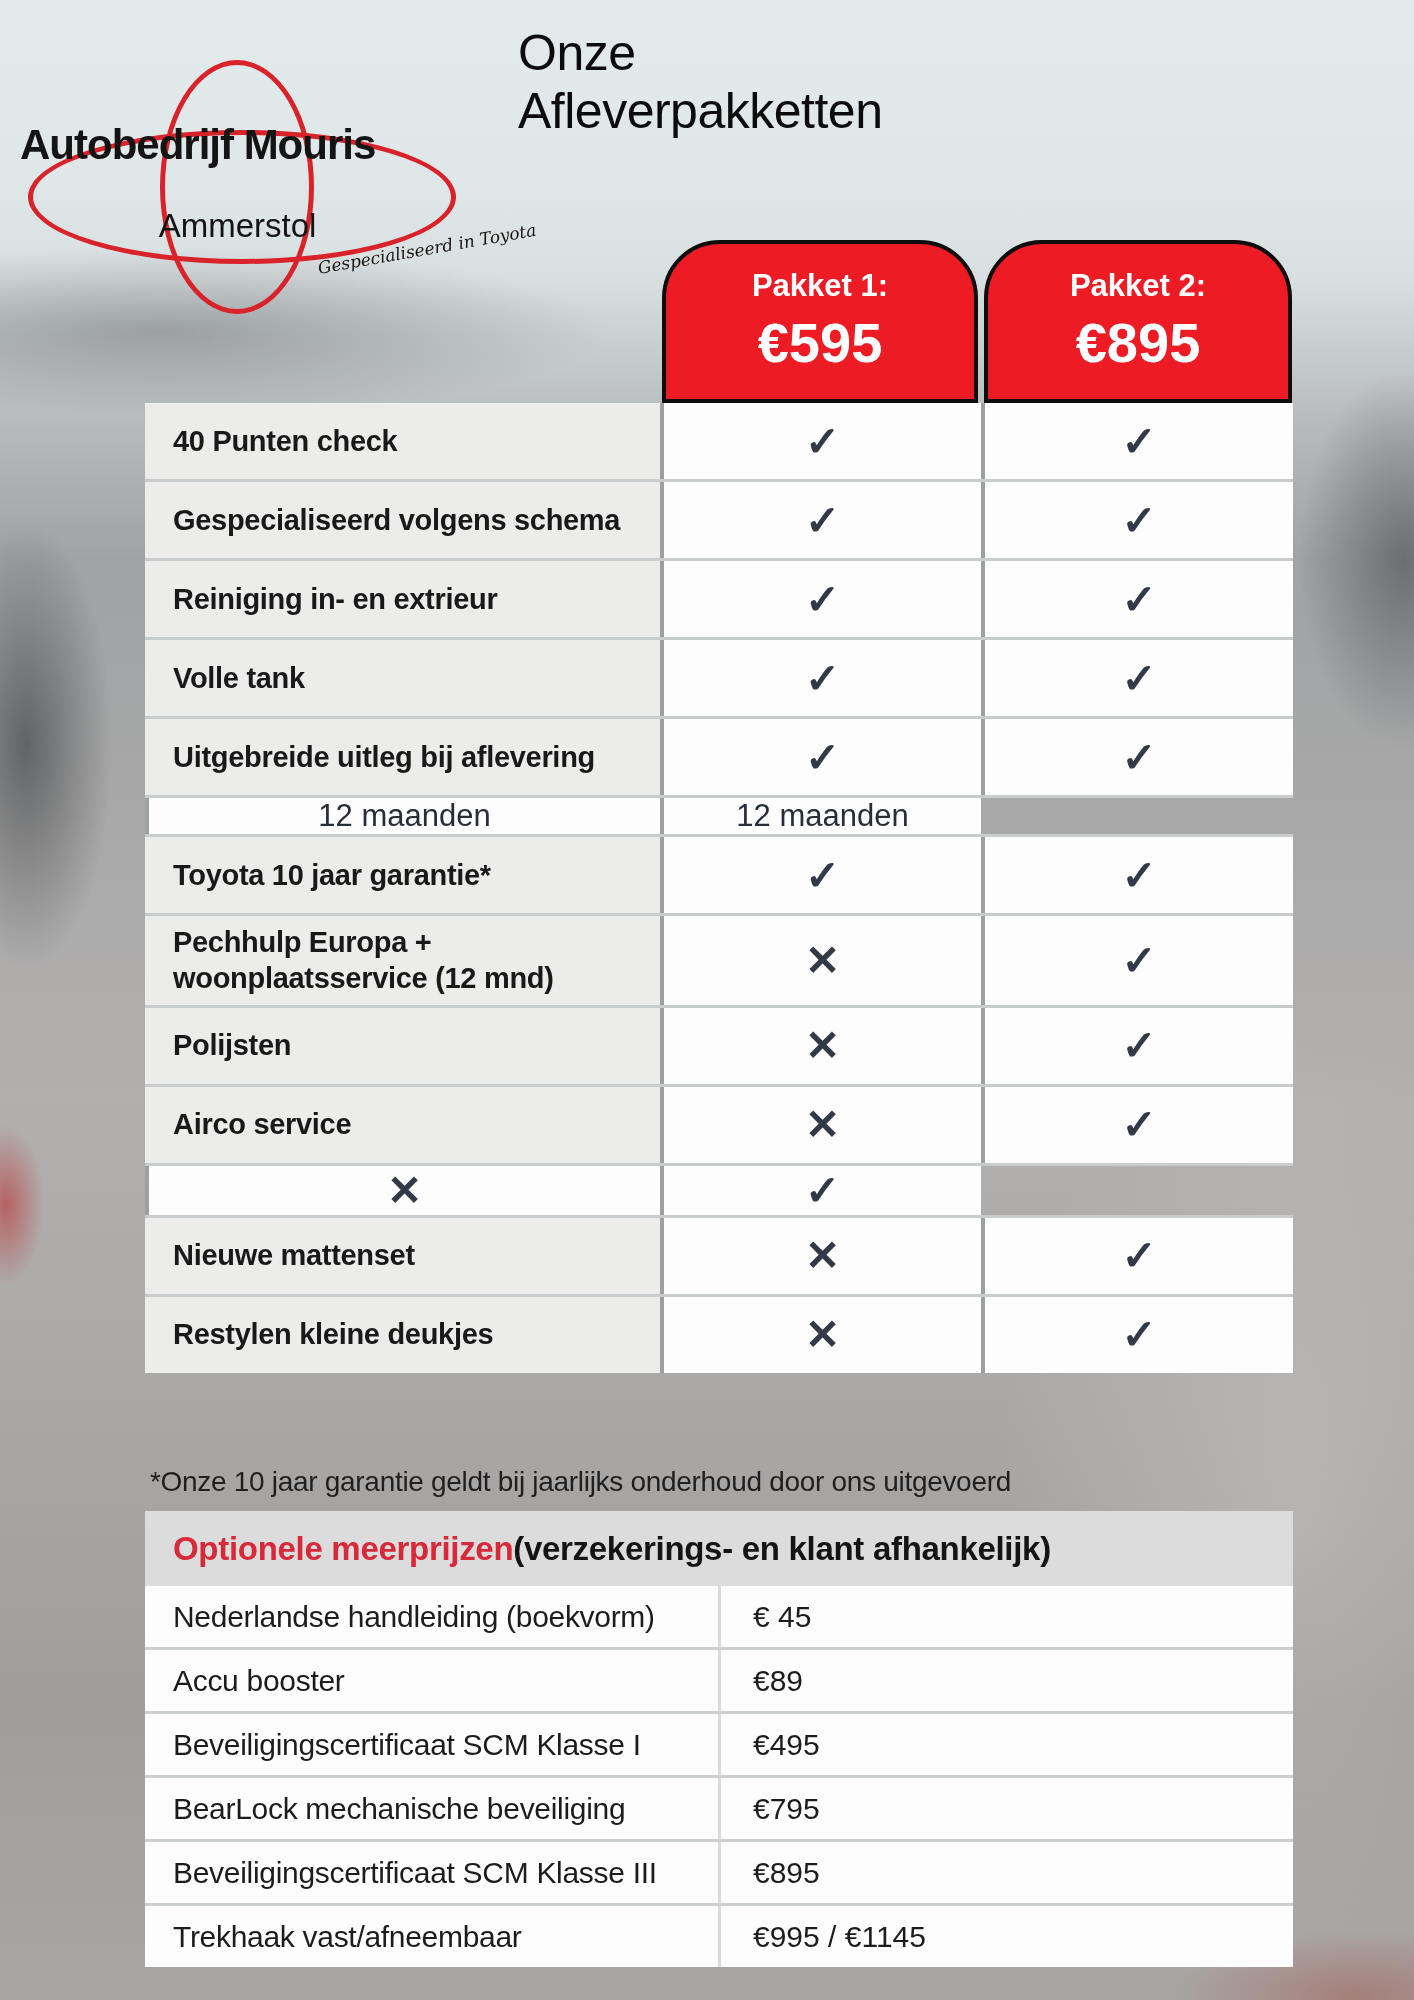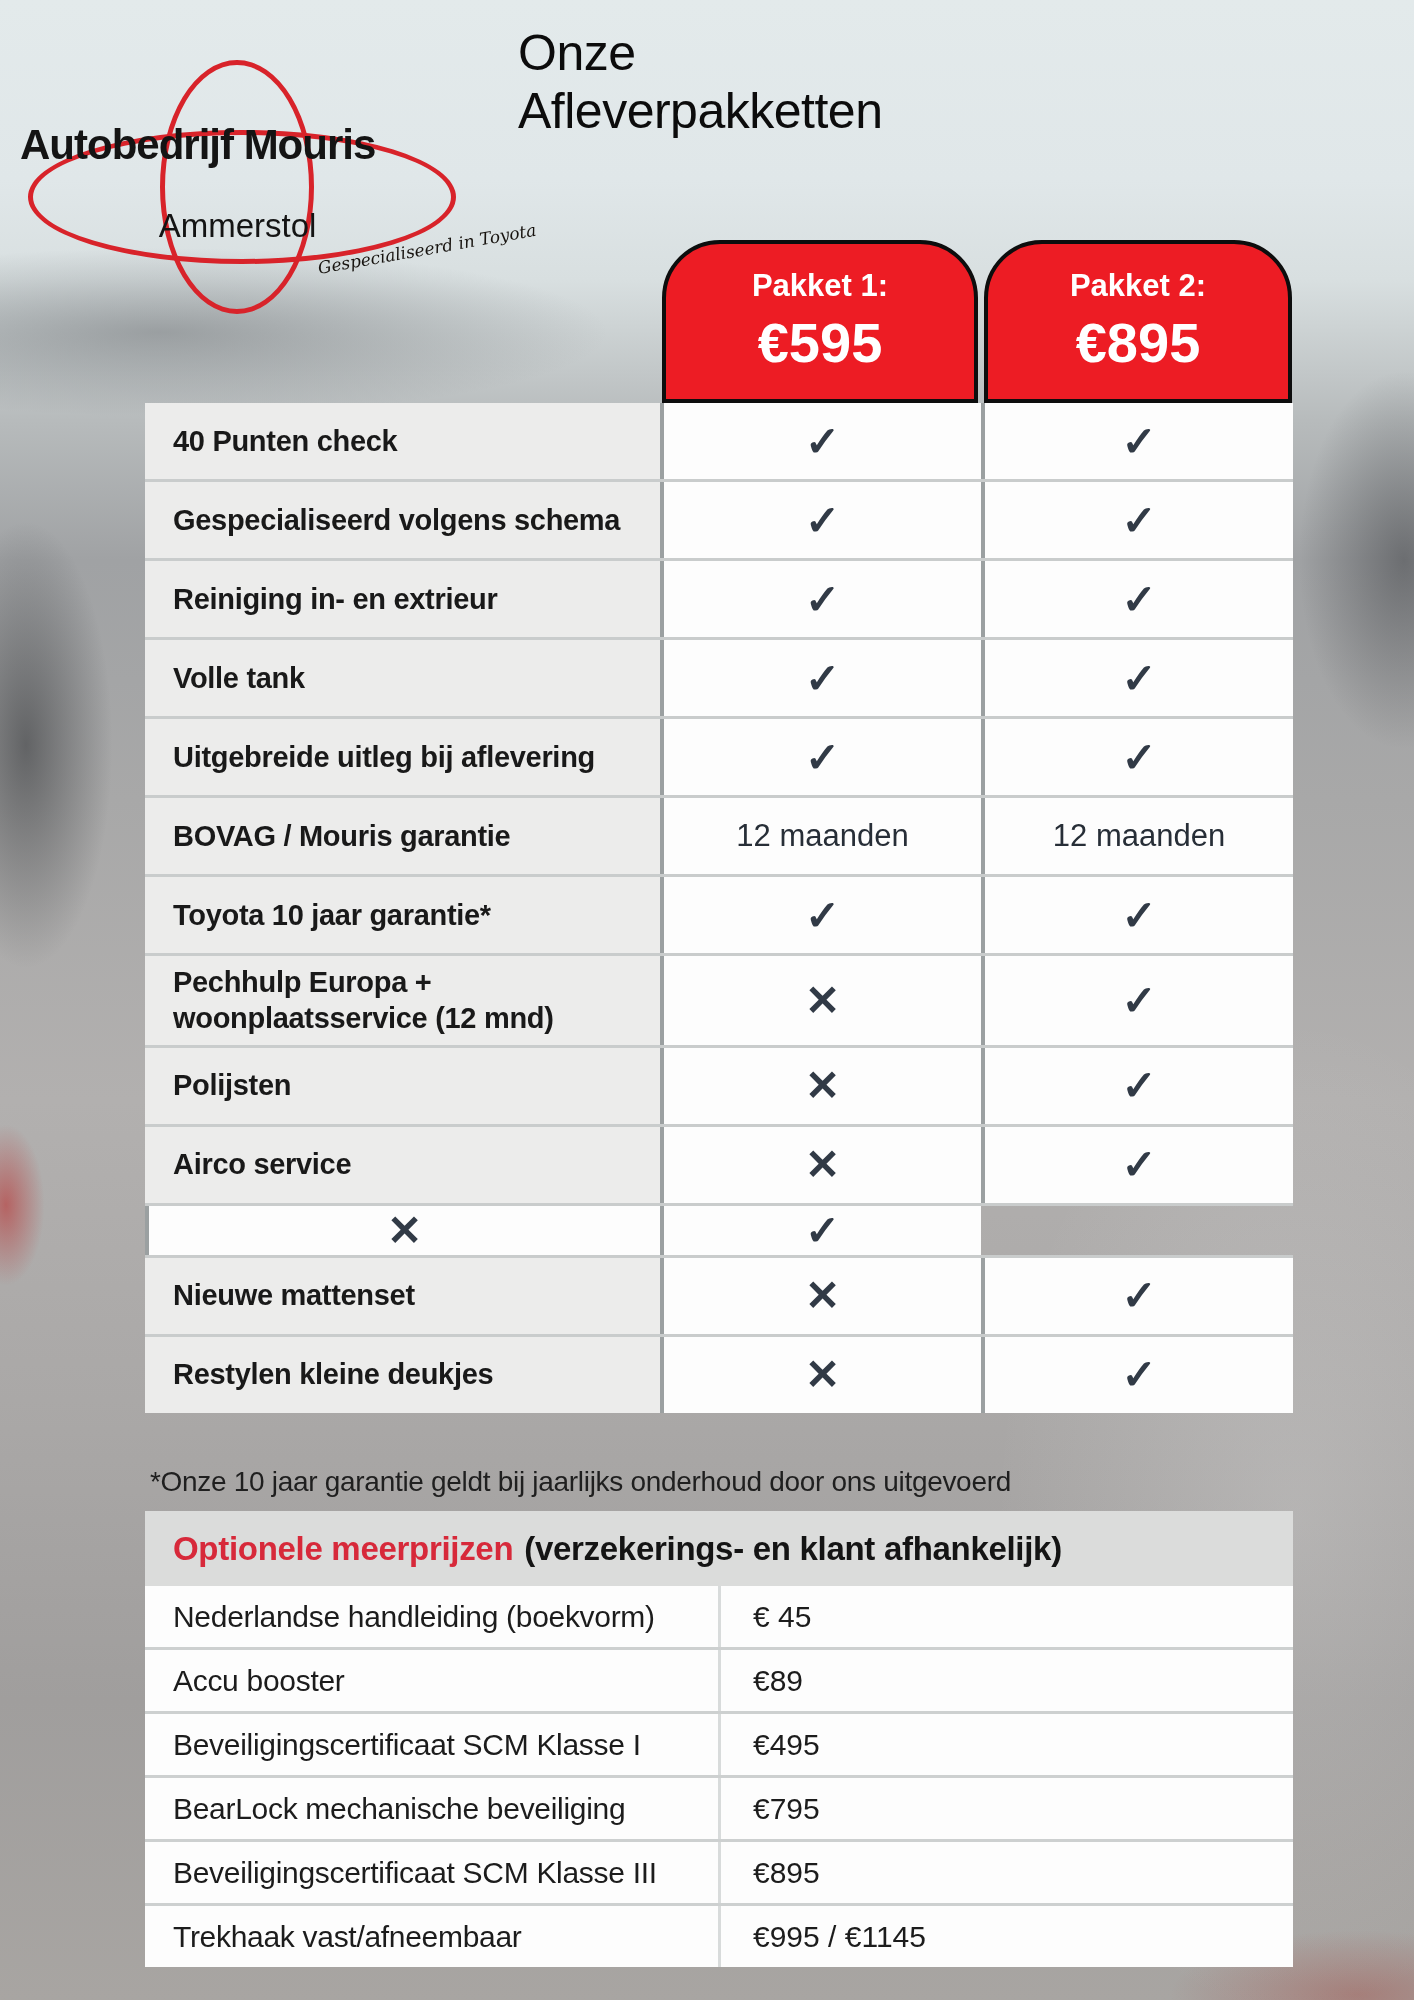--- a/index.html
+++ b/index.html
@@ -48,21 +48,21 @@
     border-left:4px solid #9ba0a1;box-sizing:border-box;}
   .cmp-cell.sym{font-size:42px;font-weight:600;color:#313a46;}
   .cmp-cell.txt{font-size:31px;font-weight:400;color:#272e37;}
   
   .footnote{position:absolute;left:150px;top:1466px;font-size:28px;color:#1f1f1f;letter-spacing:-.3px;}
   
   .opt-header{position:absolute;left:145px;top:1511px;width:1148px;height:75px;background:#dbdcdb;
     display:flex;align-items:center;padding-left:28px;box-sizing:border-box;
     font-size:33px;font-weight:700;letter-spacing:-.3px;}
   .opt-title-red{color:#d7293a;}
-  .opt-title-black{color:#141414;margin-left:11px;}
+  .opt-title-black{color:#141414;}
   .opt-table{position:absolute;left:145px;top:1586px;width:1148px;}
   .opt-row{display:grid;grid-template-columns:573px 575px;border-bottom:3px solid #cdd0d0;text-align:right;}
   .opt-row:last-child{border-bottom:none;}
   .opt-label{min-height:61px;background:#fdfdfd;display:flex;align-items:center;
     padding-left:28px;box-sizing:border-box;font-size:30px;color:#1c1c1c;letter-spacing:-.3px;}
   .opt-price{background:#fdfdfd;display:flex;align-items:center;padding-left:32px;
     border-left:3px solid #d8dbdb;box-sizing:border-box;font-size:30px;color:#1c1c1c;}
 </style>
 </head>
 <body>
@@ -111,21 +111,20 @@
       <div class="cmp-label">Volle tank</div>
       <div class="cmp-cell sym">✓</div>
       <div class="cmp-cell sym">✓</div>
     </div>
     <div class="cmp-row">
       <div class="cmp-label">Uitgebreide uitleg bij aflevering</div>
       <div class="cmp-cell sym">✓</div>
       <div class="cmp-cell sym">✓</div>
     </div>
     <div class="cmp-row">
-      <div class="cmp-label">BOVAG / Mouris garantie</div>
       <div class="cmp-cell txt">12 maanden</div>
       <div class="cmp-cell txt">12 maanden</div>
     </div>
     <div class="cmp-row">
       <div class="cmp-label">Toyota 10 jaar garantie*</div>
       <div class="cmp-cell sym">✓</div>
       <div class="cmp-cell sym">✓</div>
     </div>
     <div class="cmp-row">
       <div class="cmp-label">Pechhulp Europa + woonplaatsservice (12 mnd)</div>

